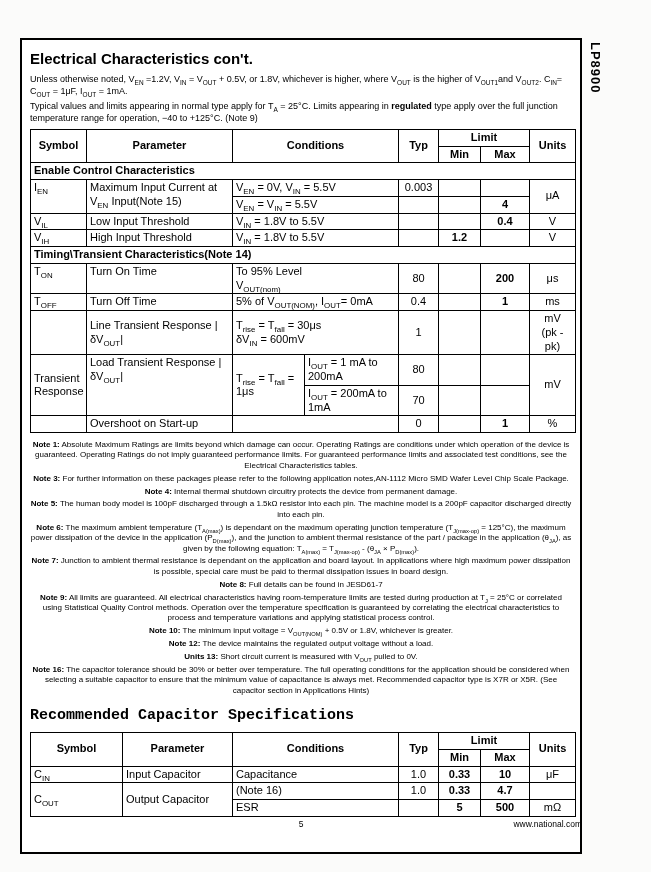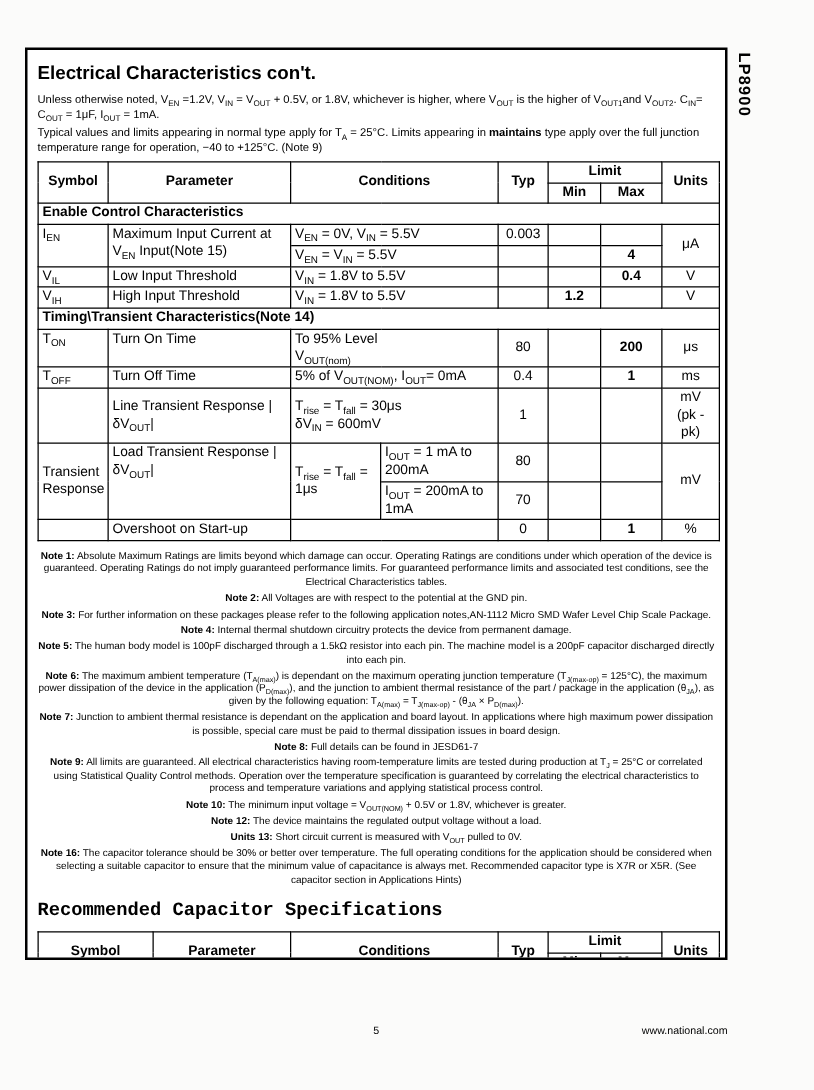--- a/index.html
+++ b/index.html
@@ -3,21 +3,21 @@
 <meta charset="utf-8">
 <style>
   * { box-sizing: border-box; }
   html,body { margin:0; padding:0; }
   body {
     width:651px; height:872px; position:relative;
     background:#fbfbfa; color:#000;
     font-family:"Liberation Sans", sans-serif;
   }
   .frame {
-    position:absolute; left:20px; top:38px; width:562px; height:730px;
+    position:absolute; left:20px; top:38px; width:562px; height:816px;
     border:2px solid #000; background:#fff; padding:8px 8px 0 8px; overflow:hidden;
   }
   .device-label {
     position:absolute; left:588px; top:42px;
     writing-mode:vertical-rl; font-size:13px; font-weight:bold; letter-spacing:1px;
   }
   h1.sec-title { font-size:15px; font-weight:bold; margin:2px 0 7px 0; }
   h2.sec-title { font-size:15px; font-weight:bold; margin:11px 0 8px 0;font-family:Liberation Mono, monospace; }
   p.intro { font-size:9px; line-height:1.3; margin:3px 0 4px 0; }
   table { border-collapse:collapse; width:545px; table-layout:fixed; font-size:11px; margin-top:4px; }
@@ -44,21 +44,21 @@
 <body>
 
 <div class="device-label">LP8900</div>
 
 <div class="frame">
 
   <h1 class="sec-title">Electrical Characteristics con't.</h1>
 
   <p class="intro">Unless otherwise noted, V<sub>EN</sub> =1.2V, V<sub>IN</sub> = V<sub>OUT</sub> + 0.5V, or 1.8V, whichever is higher, where V<sub>OUT</sub> is the higher of V<sub>OUT1</sub>and V<sub>OUT2</sub>. C<sub>IN</sub>= C<sub>OUT</sub> = 1μF, I<sub>OUT</sub> = 1mA.</p>
 
-  <p class="intro"><span>Typical values and limits appearing in normal type apply for T<sub>A</sub> = 25°C. Limits appearing in </span><b>maintains</b><span> type apply over the full junction temperature range for operation, −40 to +125°C. (Note 9)</span></p>
+  <p class="intro"><span>Typical values and limits appearing in normal type apply for T<sub>A</sub> = 25°C. Limits appearing in </span><b>regulated</b><span> type apply over the full junction temperature range for operation, −40 to +125°C. (Note 9)</span></p>
 
   <table>
     <colgroup>
       <col style="width:56px">
         <col style="width:146px">
         <col style="width:72px">
         <col style="width:94px">
       <col style="width:40px">
         <col style="width:42px">
         <col style="width:49px">
@@ -185,21 +185,20 @@
       <td class="c">0</td>
       <td class="lim"></td>
       <td class="lim">1</td>
       <td class="c">%</td>
     </tr>
   </tbody>
     </table>
 
   <div class="notes">
     <p class="note"><b>Note 1:</b> <span>Absolute Maximum Ratings are limits beyond which damage can occur. Operating Ratings are conditions under which operation of the device is guaranteed. Operating Ratings do not imply guaranteed performance limits. For guaranteed performance limits and associated test conditions, see the Electrical Characteristics tables.</span></p>
-    <p class="note"><b>Note 2:</b> <span>All Voltages are with respect to the potential at the GND pin.</span></p>
     <p class="note"><b>Note 3:</b> <span>For further information on these packages please refer to the following application notes,AN-1112 Micro SMD Wafer Level Chip Scale Package.</span></p>
     <p class="note"><b>Note 4:</b> <span>Internal thermal shutdown circuitry protects the device from permanent damage.</span></p>
     <p class="note"><b>Note 5:</b> <span>The human body model is 100pF discharged through a 1.5kΩ resistor into each pin. The machine model is a 200pF capacitor discharged directly into each pin.</span></p>
     <p class="note"><b>Note 6:</b> <span>The maximum ambient temperature (T<sub>A(max)</sub>) is dependant on the maximum operating junction temperature (T<sub>J(max-op)</sub> = 125°C), the maximum power dissipation of the device in the application (P<sub>D(max)</sub>), and the junction to ambient thermal resistance of the part / package in the application (θ<sub>JA</sub>), as given by the following equation: T<sub>A(max)</sub> = T<sub>J(max-op)</sub> - (θ<sub>JA</sub> × P<sub>D(max)</sub>).</span></p>
     <p class="note"><b>Note 7:</b> <span>Junction to ambient thermal resistance is dependant on the application and board layout. In applications where high maximum power dissipation is possible, special care must be paid to thermal dissipation issues in board design.</span></p>
     <p class="note"><b>Note 8:</b> <span>Full details can be found in JESD61-7</span></p>
     <p class="note"><b>Note 9:</b> <span>All limits are guaranteed. All electrical characteristics having room-temperature limits are tested during production at T<sub>J</sub> = 25°C or correlated using Statistical Quality Control methods. Operation over the temperature specification is guaranteed by correlating the electrical characteristics to process and temperature variations and applying statistical process control.</span></p>
     <p class="note"><b>Note 10:</b> <span>The minimum input voltage = V<sub>OUT(NOM)</sub> + 0.5V or 1.8V, whichever is greater.</span></p>
     <p class="note"><b>Note 12:</b> <span>The device maintains the regulated output voltage without a load.</span></p>
     <p class="note"><b>Units 13:</b> <span>Short circuit current is measured with V<sub>OUT</sub> pulled to 0V.</span></p>

